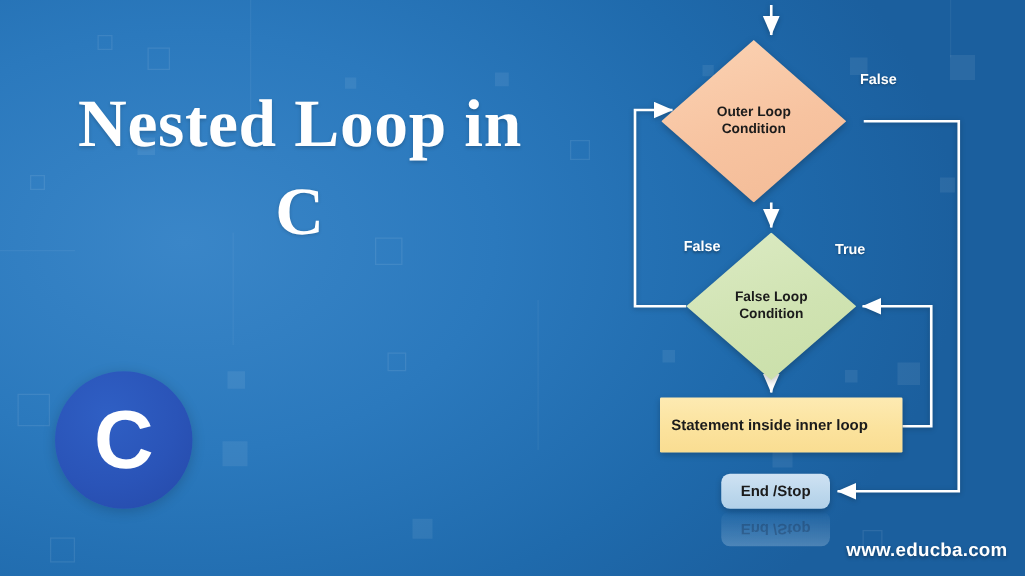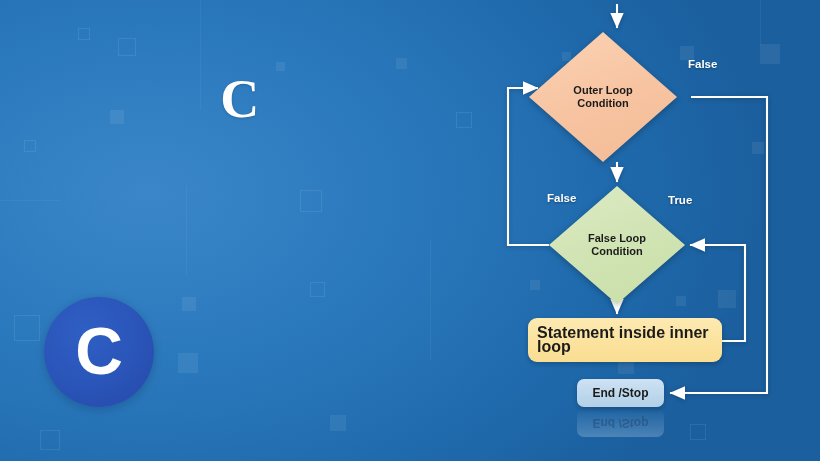--- a/index.html
+++ b/index.html
@@ -70,23 +70,23 @@
   #inner-cond{left:549px;top:186px;width:136px;height:118px;}
   #inner-cond .dshape{background:linear-gradient(160deg,#dcebc4 0%,#d0e3b2 55%,#c9dfa8 100%);}
 
   .rbox{
     position:absolute;display:flex;align-items:center;
     font-weight:700;color:#1b1b1b;
     box-shadow:0 2px 5px rgba(0,0,0,0.22);
   }
   #stmt-box{
     left:528px;top:318px;width:194px;height:44px;
-    border-radius:9px;
+    border-radius:1px;
     background:linear-gradient(180deg,#fdeab2 0%,#fbe29c 60%,#f9dd92 100%);
-    font-size:16px;line-height:14px;
+    font-size:12px;line-height:14px;
     padding:0 9px;box-sizing:border-box;
   }
   #end-box{
     left:577px;top:379px;width:87px;height:28px;
     border-radius:7px;
     background:linear-gradient(180deg,#cfe2f3 0%,#bcd7ec 60%,#b2d0e8 100%);
     font-size:12px;justify-content:center;
   }
   #end-reflection{
     position:absolute;left:577px;top:409px;width:87px;height:28px;
@@ -145,20 +145,21 @@
     <div class="bgsq fill" style="left:618px;top:358px;width:16px;height:16px;"></div>
     <div class="bgsq outline" style="left:690px;top:424px;width:14px;height:14px;"></div>
     <div class="bgline" style="left:200px;top:0px;width:1px;height:110px;"></div>
     <div class="bgline" style="left:186px;top:186px;width:1px;height:90px;"></div>
     <div class="bgline" style="left:0px;top:200px;width:60px;height:1px;"></div>
     <div class="bgline" style="left:760px;top:0px;width:1px;height:46px;"></div>
     <div class="bgline" style="left:430px;top:240px;width:1px;height:120px;"></div>
   </div>
 
   <div id="title">
+    <div>Nested Loop in</div>
     <div>C</div>
   </div>
 
   <div id="clogo">
     <span>C</span>
   </div>
 
   <div id="flow">
     <svg width="820" height="461" viewBox="0 0 820 461">
       <defs>
@@ -209,14 +210,15 @@
     </div>
     <div id="end-reflection">
       <span>End /Stop</span>
     </div>
 
     <div class="edge-label" id="lbl-false-outer">False</div>
     <div class="edge-label" id="lbl-false-inner">False</div>
     <div class="edge-label" id="lbl-true-inner">True</div>
   </div>
 
+  <div id="watermark">www.educba.com</div>
 
 </div>
 
 </body></html>

